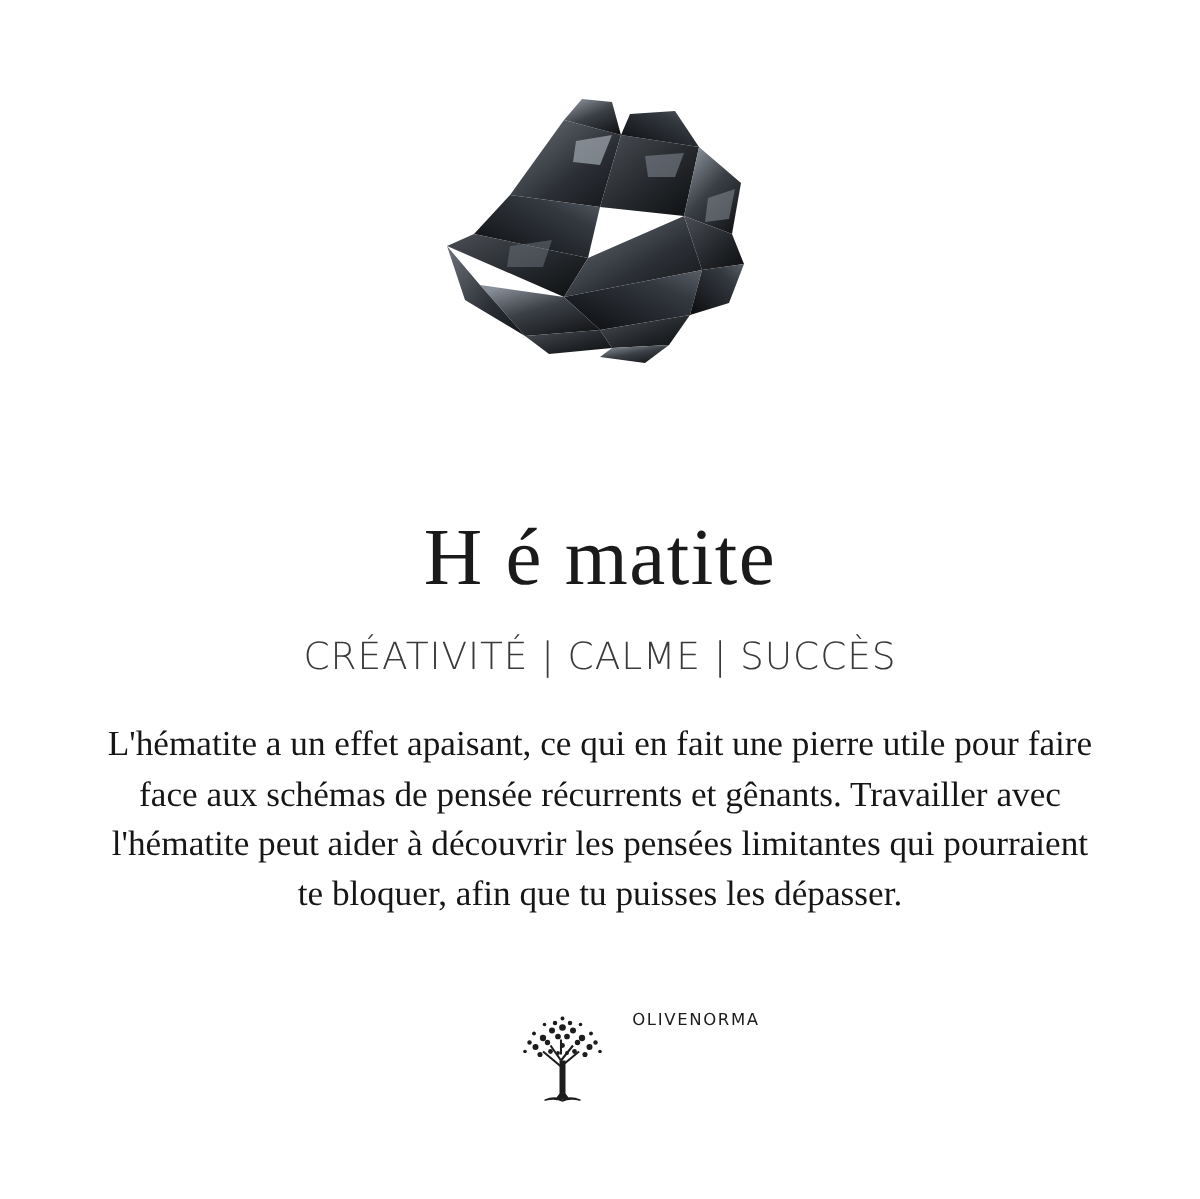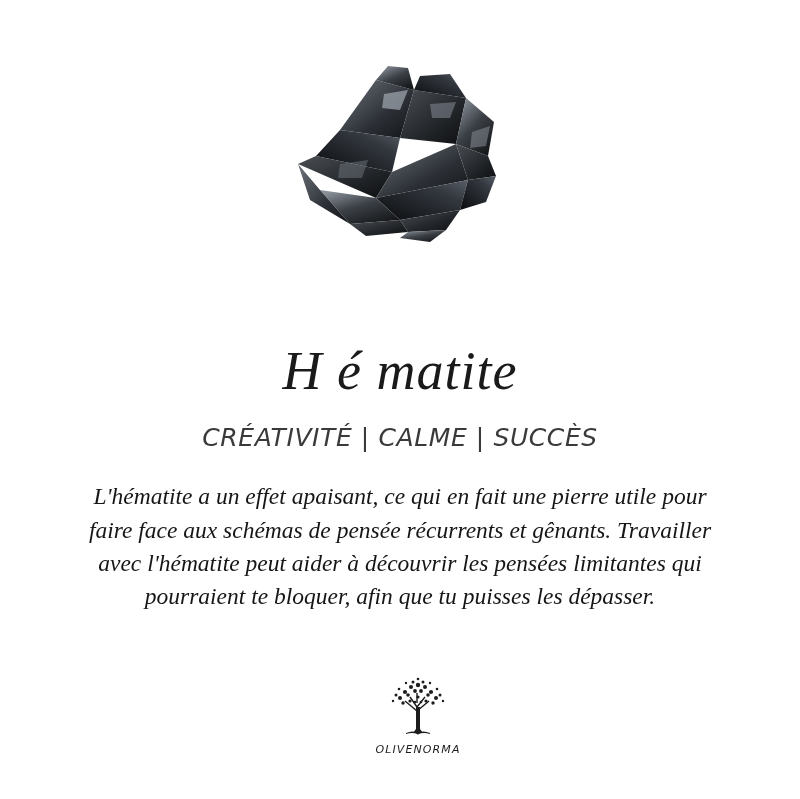--- a/index.html
+++ b/index.html
@@ -14,21 +14,20 @@
     overflow: hidden;
   }
   .card {
     position: relative;
     width: 800px;
     height: 799px;
     display: flex;
     flex-direction: column;
     align-items: center;
     box-sizing: border-box;
-    font-style: italic;
   }
 
   
   .stone-area {
     width: 800px;
     height: 300px;
     position: relative;
     display: flex;
     align-items: center;
     justify-content: center;
@@ -76,22 +75,21 @@
     max-width: 700px;
     margin-top: 28px;
     padding: 0 20px;
     box-sizing: border-box;
   }
 
   
   .brand {
     margin-top: 34px;
     display: flex;
-    flex-direction: column;
-    align-items: center;
+    align-items: flex-start;
     margin-left: 36px;
   }
   .brand-mark {
     width: 92px;
     height: 70px;
     display: block;
   }
   .brand-name {
     font-family: "DejaVu Sans", sans-serif;
     font-size: 11px;

